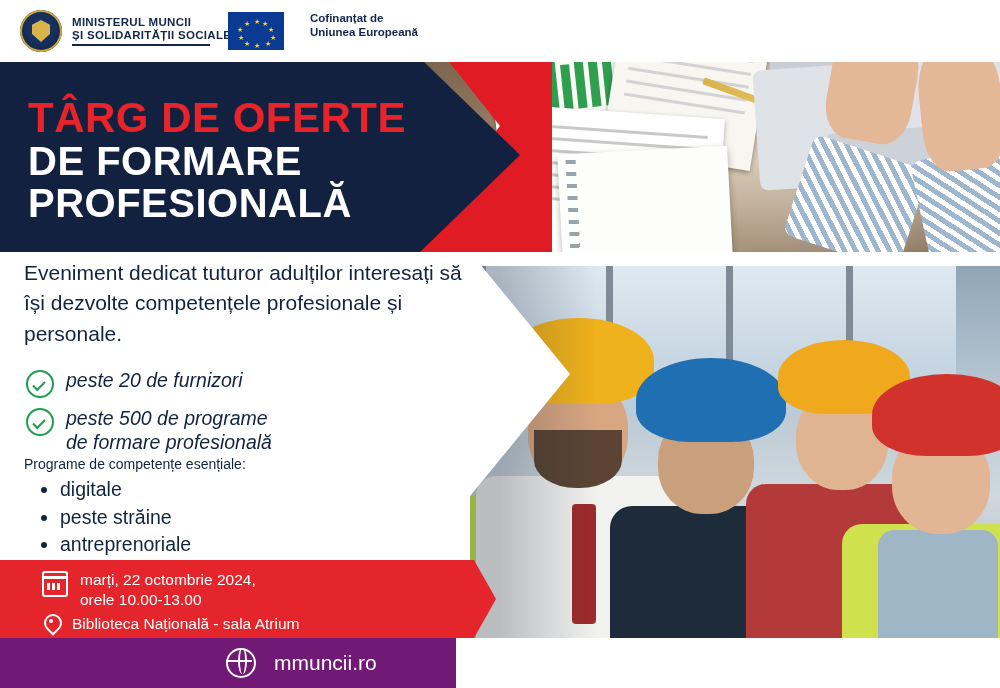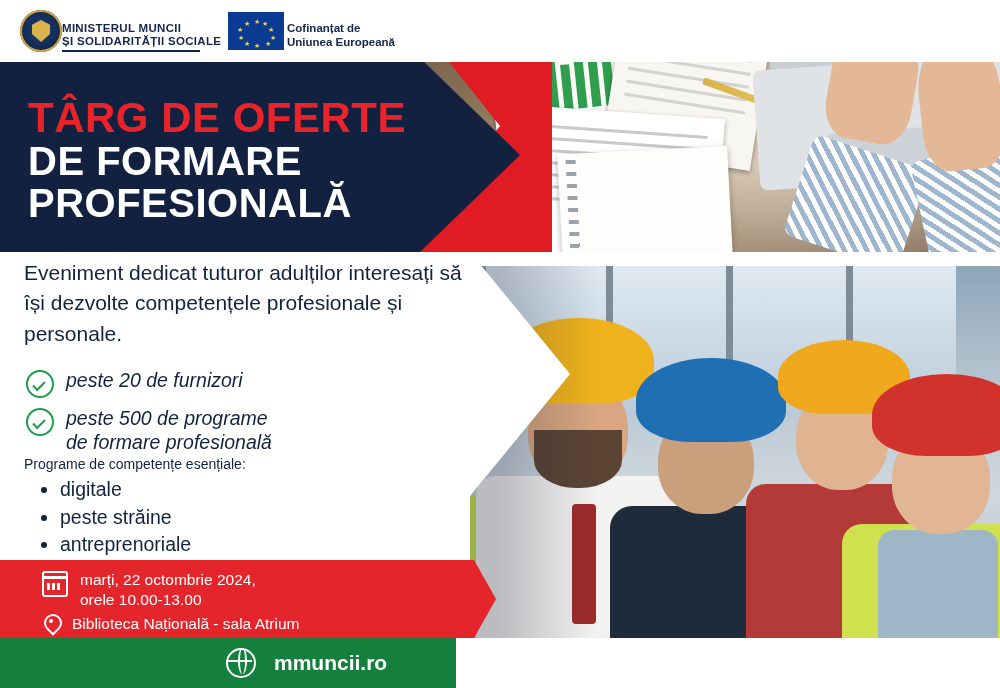--- a/index.html
+++ b/index.html
@@ -5,31 +5,31 @@
   html,body{margin:0;padding:0;}
   body{
     width:1000px;height:688px;overflow:hidden;
     font-family:"Liberation Sans", sans-serif;
     background:#ffffff;
   }
   .poster{position:relative;width:1000px;height:688px;background:#ffffff;overflow:hidden;}
 
   
   .header-band{position:absolute;left:0;top:0;width:1000px;height:62px;background:#ffffff;z-index:6;}
-  .logo-group{position:absolute;left:20px;top:10px;display:flex;align-items:flex-end;}
+  .logo-group{position:absolute;left:20px;top:10px;display:flex;align-items:center;gap:10px;}
   .coat{width:42px;height:42px;border-radius:50%;background:radial-gradient(circle at 50% 45%, #1b3a73 0%, #12294f 70%, #0d1f3d 100%);
         position:relative;box-shadow:inset 0 0 0 2px #cfa43a;}
   .coat:after{content:"";position:absolute;left:50%;top:50%;transform:translate(-50%,-50%);
         width:18px;height:22px;background:#d8b44a;clip-path:polygon(50% 0,100% 22%,100% 64%,50% 100%,0 64%,0 22%);}
   .min-text{line-height:1.15;}
   .min-text .l1{font-size:11.5px;font-weight:bold;color:#14264a;letter-spacing:.3px;}
   .min-text .l2{font-size:11.5px;font-weight:bold;color:#14264a;letter-spacing:.3px;}
   .min-underline{width:138px;height:2px;background:#14264a;margin-top:2px;}
 
-  .eu-group{position:absolute;left:228px;top:12px;display:flex;align-items:flex-end;gap:3px;}
+  .eu-group{position:absolute;left:228px;top:12px;display:flex;align-items:flex-start;gap:26px;}
   .eu-flag{width:54px;height:36px;background:#0b3a93;position:relative;border:1px solid #0b3a93;}
   .eu-star{position:absolute;color:#ffd617;font-size:7px;line-height:7px;}
   .eu-text{line-height:1.2;}
   .eu-text .t1{font-size:11.5px;font-weight:bold;color:#14264a;}
   .eu-text .t2{font-size:11.5px;font-weight:bold;color:#14264a;}
 
   
   .photo-top{position:absolute;left:400px;top:0;width:600px;height:252px;overflow:hidden;z-index:1;}
   .photo-top .bg{position:absolute;inset:0;
     background:
@@ -135,22 +135,22 @@
   .cal-icon{width:22px;height:22px;border:2px solid #fff;border-radius:3px;position:relative;flex:0 0 auto;margin-top:1px;}
   .cal-icon:before{content:"";position:absolute;left:0;right:0;top:3px;height:3px;background:#fff;}
   .cal-icon:after{content:"";position:absolute;left:3px;top:10px;width:14px;height:7px;
      background:repeating-linear-gradient(90deg,#fff 0 3px,transparent 3px 5px);}
   .pin-icon{width:18px;height:18px;flex:0 0 auto;position:relative;margin-top:0px;}
   .pin-icon:before{content:"";position:absolute;left:2px;top:0;width:14px;height:14px;border:2px solid #fff;
      border-radius:50% 50% 50% 0;transform:rotate(-45deg);}
   .pin-icon:after{content:"";position:absolute;left:7px;top:5px;width:4px;height:4px;background:#fff;border-radius:50%;}
 
   
-  .footer{position:absolute;left:0;top:638px;width:456px;height:50px;background:#15803d;z-index:5;
-     display:flex;align-items:center;font-weight:bold;}
+  .footer{position:absolute;left:0;top:638px;width:456px;height:50px;background:#701a75;z-index:5;
+     display:flex;align-items:center;}
   .globe{width:26px;height:26px;border:2.2px solid #fff;border-radius:50%;position:relative;margin-left:226px;flex:0 0 auto;}
   .globe:before{content:"";position:absolute;left:-2.2px;top:9.5px;width:26px;height:2.2px;background:#fff;}
   .globe:after{content:"";position:absolute;left:9.5px;top:-2.2px;width:5.5px;height:26px;border-left:2.2px solid #fff;
      border-right:2.2px solid #fff;border-radius:50%;}
   .footer .site{color:#fff;font-size:21px;margin-left:18px;}
 
   .bottom-white{position:absolute;left:0;top:638px;width:1000px;height:50px;background:#ffffff;z-index:4;}
 </style>
 </head>
 <body>

